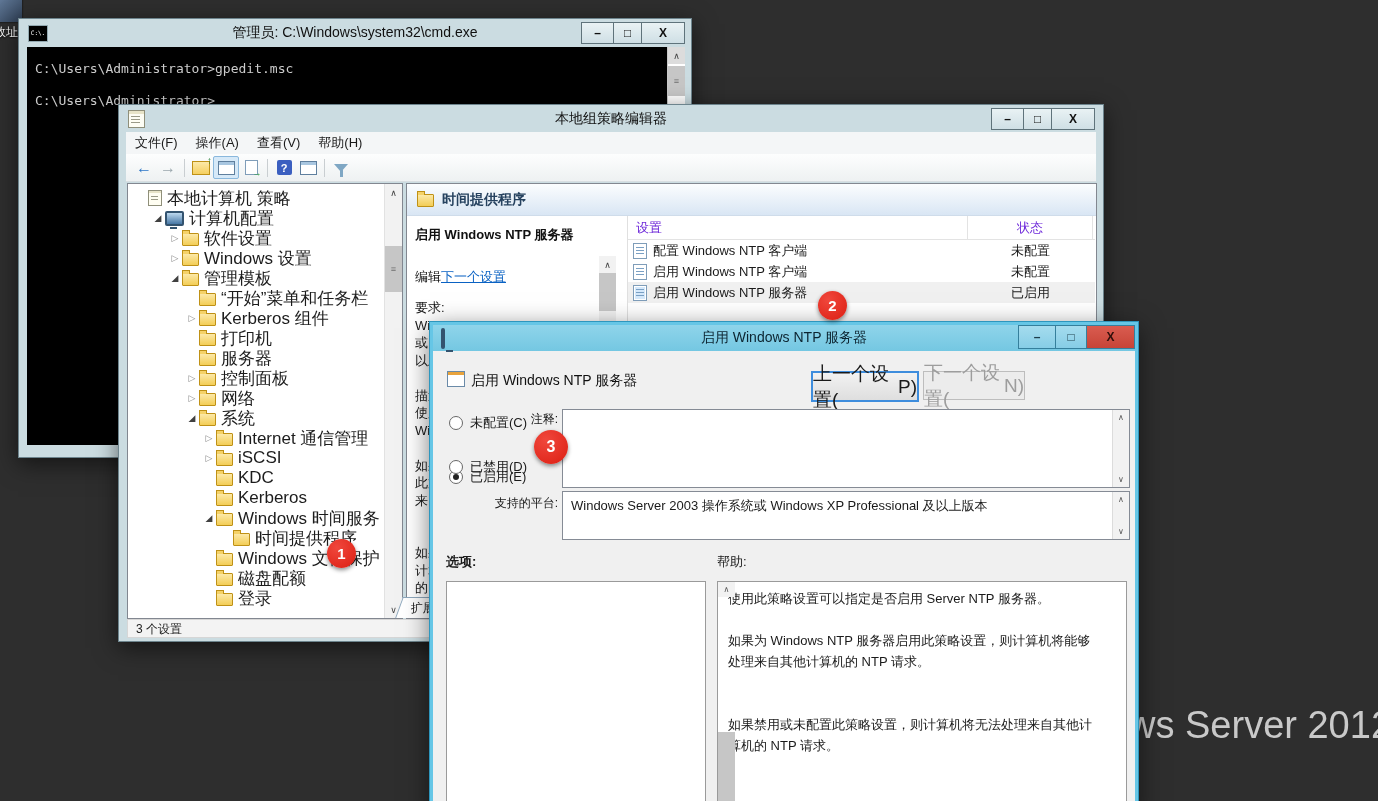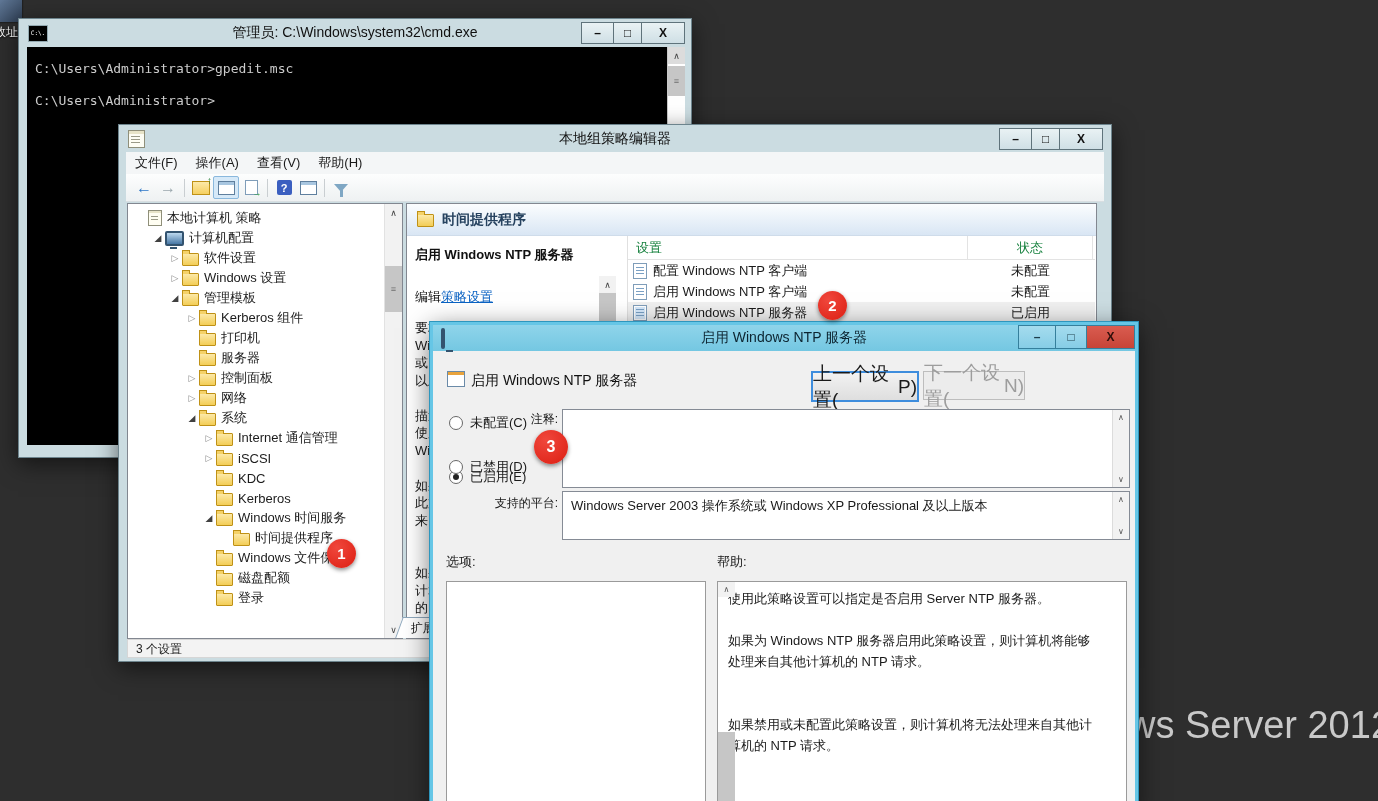--- a/index.html
+++ b/index.html
@@ -27,21 +27,21 @@
   .cmd-client{position:absolute;left:8px;top:28px;width:658px;height:398px;display:flex;}
   .cmd-screen{flex:1;background:#000;overflow:hidden;}
   .cmd-text{margin:0;padding:14px 8px;font-family:"DejaVu Sans Mono",monospace;font-size:13px;line-height:16px;
             color:#cccccc;white-space:pre;}
   .cmd-scroll{width:17px;background:#fff;position:relative;border-left:1px solid #c9c9c9;}
   .sbtn{position:absolute;left:0;width:17px;height:17px;background:#dcdcdc;color:#444;font-size:9px;
         display:flex;align-items:center;justify-content:center;}
   .sthumb{position:absolute;left:0;width:17px;background:#c6c6c6;color:#6e6e6e;font-size:9px;
           display:flex;align-items:center;justify-content:center;}
   
-  .gpe{left:118px;top:124px;width:984px;height:536px;padding-left:8px;}
+  .gpe{left:118px;top:104px;width:984px;height:536px;}
   .gpe-icon{position:absolute;left:9px;top:5px;width:15px;height:16px;background:#fdfdf4;border:1px solid #8f8f7a;
             box-shadow:inset 0 3px #e8e4c8;}
   .gpe-icon::after{content:"";position:absolute;left:2px;top:5px;width:9px;height:7px;
             background:repeating-linear-gradient(#9a9a88 0 1px,transparent 1px 3px);}
   .menubar{position:absolute;left:7px;right:7px;top:27px;height:22px;background:#f4f6f7;display:flex;align-items:center;}
   .menu-item{font-size:13px;color:#1a1a1a;padding:0 9px;}
   .toolbar{position:absolute;left:7px;right:7px;top:49px;height:27px;background:linear-gradient(#fdfefe,#eef1f2);
            border-bottom:1px solid #d8dee1;display:flex;align-items:center;padding-left:6px;}
   .tbi{width:24px;height:21px;display:flex;align-items:center;justify-content:center;position:relative;}
   .tbi.sel{background:#d6e9f8;border:1px solid #8ab8dd;border-radius:2px;}
@@ -68,21 +68,21 @@
   .exp.closed::before{content:"▷";}
   .ic{flex:none;margin-right:5px;}
   .ic.folder{width:15px;height:11px;background:linear-gradient(#fce9a8,#f3cd56);border:1px solid #bf9116;border-radius:1px;position:relative;margin-top:2px;}
   .ic.folder::before{content:"";position:absolute;top:-4px;left:-1px;width:6px;height:3px;background:#f5d268;border:1px solid #bf9116;border-bottom:none;}
   .ic.console{width:12px;height:14px;background:#fffef2;border:1px solid #8f8f7a;
               box-shadow:inset 0 2px #e8e4c8;position:relative;}
   .ic.console::after{content:"";position:absolute;left:2px;top:5px;width:7px;height:6px;
               background:repeating-linear-gradient(#9a9a88 0 1px,transparent 1px 3px);}
   .ic.computer{width:15px;height:11px;border:2px solid #33536f;background:linear-gradient(#bcd8ee,#4878a6);border-radius:2px;position:relative;margin-top:1px;}
   .ic.computer::after{content:"";position:absolute;left:3px;bottom:-5px;width:7px;height:2px;background:#33536f;}
-  .tlabel{font-size:13px;color:#1c1c1c;}
+  .tlabel{font-size:17px;color:#1c1c1c;}
   .tree-scroll{position:absolute;right:0;top:0;bottom:0;width:17px;background:#f2f2f2;border-left:1px solid #e2e2e2;}
   
   .statusbar{position:absolute;left:8px;right:8px;top:514px;height:19px;background:#f3f3f3;
              border:1px solid #d6d6d6;font-size:12px;color:#222;line-height:18px;padding-left:8px;box-sizing:border-box;}
   
   .pane{position:absolute;left:287px;top:78px;width:689px;height:434px;border:1px solid #828790;background:#fff;}
   .banner{position:absolute;left:0;top:0;right:0;height:32px;background:linear-gradient(#fbfdfe,#d9e6f4);
           border-bottom:1px solid #cfdcea;display:flex;align-items:center;padding-left:10px;box-sizing:border-box;}
   .banner .ic.folder{margin-right:8px;}
   .banner-label{font-size:14px;font-weight:bold;color:#26425f;}
@@ -90,21 +90,21 @@
   .sel-title{margin:10px 0 0 8px;font-size:13px;font-weight:bold;color:#111;white-space:nowrap;}
   .edit-line{margin:24px 0 0 8px;font-size:13px;color:#111;white-space:nowrap;}
   .link{color:#0a62c3;text-decoration:underline;}
   .frags{margin:13px 0 0 8px;font-size:13px;color:#1a1a1a;line-height:17.5px;white-space:pre-line;}
   .desc-scroll{position:absolute;left:192px;top:72px;width:17px;height:300px;background:#f2f2f2;}
   .ext-tab{position:absolute;left:-8px;bottom:0;width:46px;height:20px;background:#fff;border:1px solid #8fa8bd;
            border-bottom:none;transform:skewX(-20deg);display:flex;align-items:center;justify-content:center;}
   .ext-tab span{transform:skewX(20deg);font-size:12px;color:#222;}
   .list{position:absolute;left:220px;top:32px;right:1px;bottom:1px;background:#fff;border-left:1px solid #e0e0e0;}
   .lhead{display:flex;height:23px;border-bottom:1px solid #e3e3e3;align-items:center;}
-  .lh{font-size:13px;color:#15803d;border-right:1px solid #e3e3e3;height:100%;display:flex;align-items:center;box-sizing:border-box;}
+  .lh{font-size:13px;color:#6d28d9;border-right:1px solid #e3e3e3;height:100%;display:flex;align-items:center;box-sizing:border-box;}
   .lh.c1{width:340px;padding-left:8px;}
   .lh.c2{width:125px;justify-content:center;}
   .lrow{display:flex;height:21px;align-items:center;font-size:13px;color:#1a1a1a;}
   .lrow.sel{background:#f0f0f0;}
   .lc1{width:340px;display:flex;align-items:center;padding-left:5px;box-sizing:border-box;white-space:nowrap;}
   .lc2{width:125px;text-align:center;}
   .doc{width:12px;height:14px;background:#fff;border:1px solid #7f9db9;margin-right:6px;flex:none;
        box-shadow:inset 0 0 0 1px #fff;position:relative;}
   .doc::after{content:"";position:absolute;left:2px;top:3px;right:2px;height:8px;
        background:repeating-linear-gradient(#7aa0c4 0 1px,transparent 1px 3px);}
@@ -246,20 +246,25 @@
             <span class="exp closed"></span>
             <span class="ic folder"></span>
             <span class="tlabel">Windows 设置</span>
           </div>
         <div class="trow d2">
             <span class="exp open"></span>
             <span class="ic folder"></span>
             <span class="tlabel">管理模板</span>
           </div>
         <div class="trow d3">
+            <span class="exp"></span>
+            <span class="ic folder"></span>
+            <span class="tlabel">“开始”菜单和任务栏</span>
+          </div>
+        <div class="trow d3">
             <span class="exp closed"></span>
             <span class="ic folder"></span>
             <span class="tlabel">Kerberos 组件</span>
           </div>
         <div class="trow d3">
             <span class="exp"></span>
             <span class="ic folder"></span>
             <span class="tlabel">打印机</span>
           </div>
         <div class="trow d3">
@@ -337,21 +342,21 @@
 
     <div class="pane">
       <div class="banner">
         <span class="ic folder"></span>
         <span class="banner-label">时间提供程序</span>
       </div>
 
       <div class="desc">
         <div class="sel-title">启用 Windows NTP 服务器</div>
         <div class="edit-line">
-          <span>编辑</span><a class="link">策略设置</a>
+          <span>编辑</span><a class="link">下一个设置</a>
         </div>
         <div class="frags">要求:
 Win
 或 V
 以上
 
 描述
 使用
 Win
 
@@ -454,21 +459,21 @@
 
     <div class="flabel" style="left:20px;top:170px;">支持的平台:</div>
     <div class="fbox" style="left:129px;top:166px;width:566px;height:47px;">
       <div class="plat-text">Windows Server 2003 操作系统或 Windows XP Professional 及以上版本</div>
       <div class="vscroll">
         <div class="va" style="top:0;">∧</div>
         <div class="va" style="bottom:0;">∨</div>
       </div>
     </div>
 
-    <div class="sec-label" style="left:13px;top:228px;">选项:</div>
+    <div class="sec-label" style="left:13px;top:228px;font-weight:bold;">选项:</div>
     <div class="sec-label" style="left:284px;top:228px;">帮助:</div>
 
     <div class="panel" style="left:13px;top:256px;width:258px;height:240px;"></div>
 
     <div class="panel" style="left:284px;top:256px;width:408px;height:240px;">
       <div class="help-text">使用此策略设置可以指定是否启用 Server NTP 服务器。
 
 如果为 Windows NTP 服务器启用此策略设置，则计算机将能够处理来自其他计算机的 NTP 请求。
 
 

